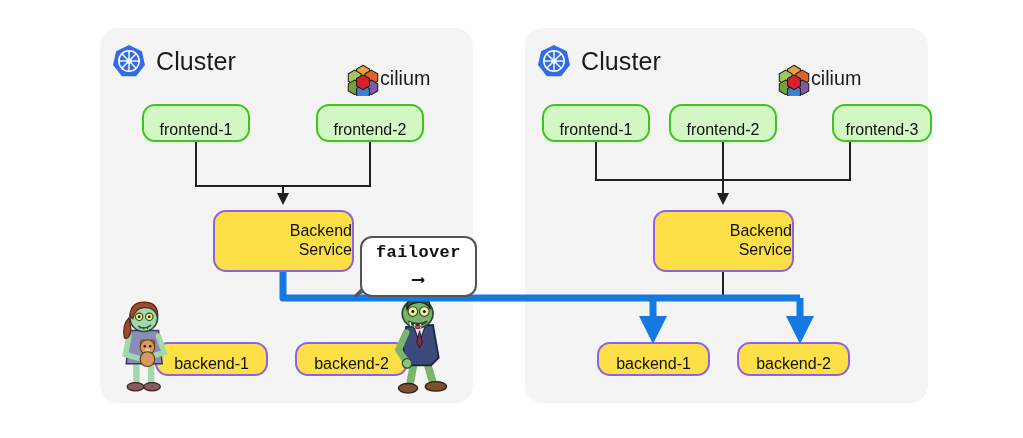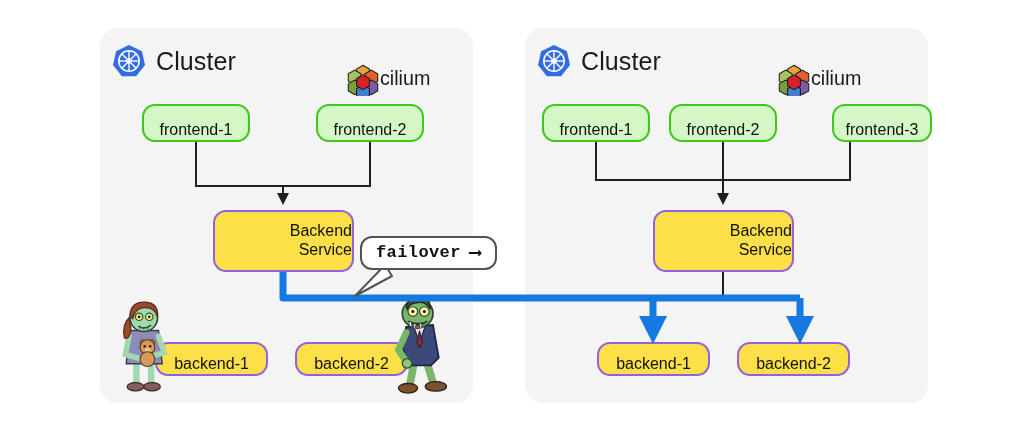--- a/index.html
+++ b/index.html
@@ -44,21 +44,21 @@
   .chars{z-index:5;}
   .bubble-layer{z-index:7;}
 
   
   #bubble{
     position:absolute;z-index:8;box-sizing:border-box;
     background:#ffffff;border:2px solid #55534f;border-radius:12px;
     padding:5px 14px 6px 14px;
     font-family:"Liberation Mono","DejaVu Sans Mono",monospace;
     font-size:17px;font-weight:bold;color:#111111;white-space:nowrap;
-    display:flex;align-items:center;gap:9px;letter-spacing:.4px;
+    display:flex;align-items:center;gap:9px;letter-spacing:.4px;flex-direction:column;
   }
   #bubble .arrowglyph{font-size:18px;line-height:1;}
 </style>
 </head>
 <body>
 
 <div id="stage">
 
   <div class="panel" id="panel-left"></div>
   <div class="panel" id="panel-right"></div>

